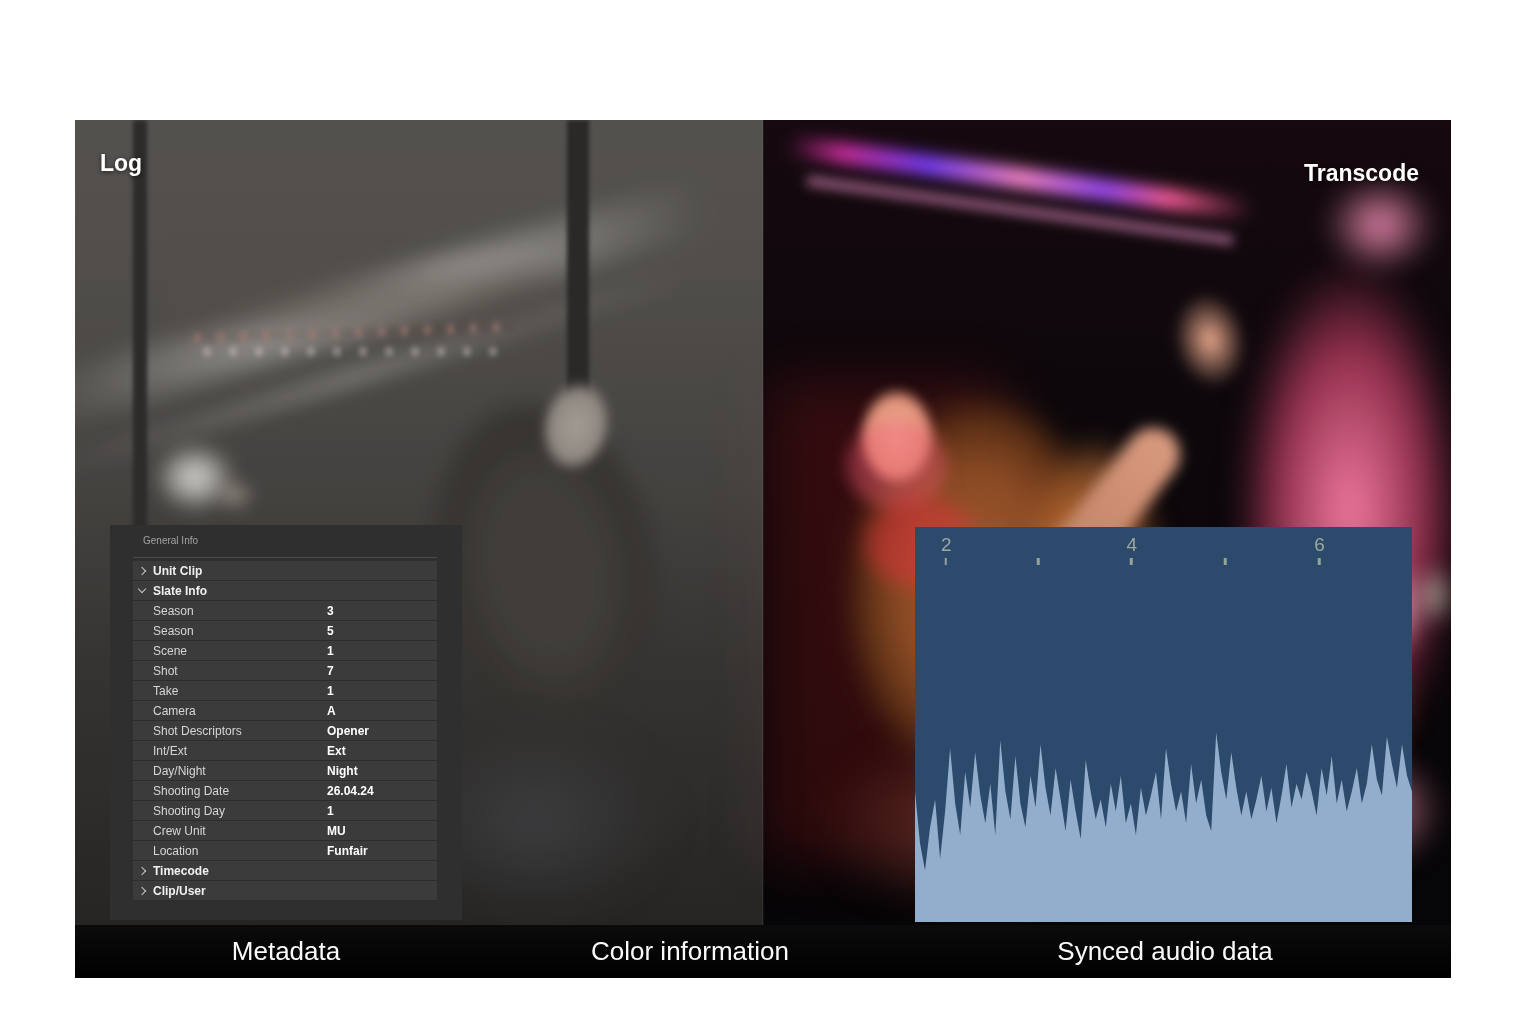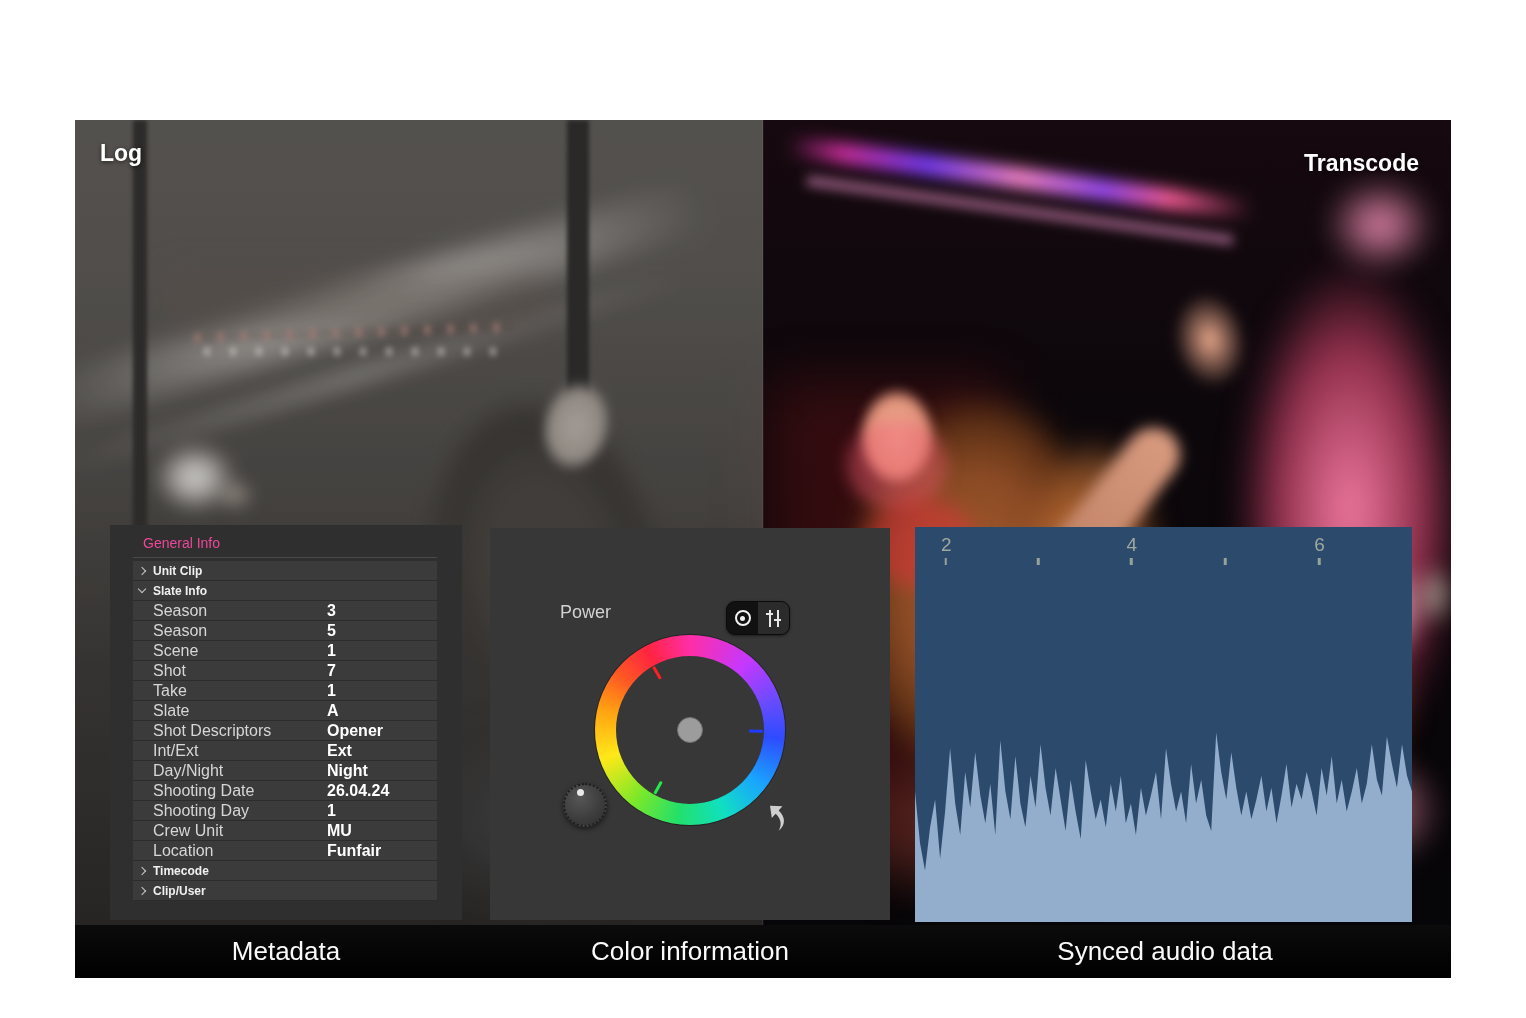--- a/index.html
+++ b/index.html
@@ -61,32 +61,32 @@
     background:linear-gradient(#d99b80,#b97a5e); }
   .wr-hand { left:1090px; top:160px; width:90px; height:120px; transform:rotate(-12deg); filter:blur(6px); border-radius:50%;
     background:radial-gradient(closest-side,#eba98c,rgba(190,120,95,0) 80%); }
   .wr-body { left:700px; top:590px; width:420px; height:230px; border-radius:50%; filter:blur(18px);
     background:radial-gradient(closest-side,rgba(120,60,48,.8),transparent 80%); }
   .log-overlay { left:0; top:0; width:688px; height:805px; background:rgba(128,122,116,.16);
     backdrop-filter:saturate(.3) contrast(.93) brightness(1.03); }
   .split-line { left:687px; top:0; width:2px; height:805px; background:rgba(255,255,255,.05); }
 
   
-  .view-label { position:absolute; color:#fff; font-size:23px; font-weight:600; text-shadow:0 1px 4px rgba(0,0,0,.6); }
+  .view-label { position:absolute; color:#fff; font-size:23px; font-weight:600; text-shadow:0 1px 4px rgba(0,0,0,.6);margin-top:10px; }
   .label-log { left:25px; top:20px; }
   .label-transcode { right:32px; top:30px; }
 
   
   .panel { position:absolute; }
   .panel-metadata { left:35px; top:405px; width:352px; height:395px; background:#2f2f2f; }
-  .meta-header { position:absolute; left:33px; top:10px; font-size:14px; color:#ec4899; }
+  .meta-header { position:absolute; left:33px; top:10px; font-size:10px; color:#a3a3a3; }
   .meta-rule { position:absolute; left:23px; top:32px; width:304px; height:1px; background:#4a4a4a; }
   .meta-rows { position:absolute; left:23px; top:36px; width:304px; }
   .mrow { position:relative; height:20px; line-height:20px; background:#3b3b3b; border-bottom:1px solid #2c2c2c;
-    font-size:16px; color:#d6d6d6; padding-left:20px; white-space:nowrap; }
+    font-size:12px; color:#d6d6d6; padding-left:20px; white-space:nowrap; }
   .mrow.group { padding-left:6px; color:#f0f0f0; font-weight:700; font-size:12px; }
   .chev { display:inline-block; width:6px; height:6px; border-right:1.6px solid #c8c8c8; border-bottom:1.6px solid #c8c8c8;
     margin-right:8px; position:relative; }
   .chev.right { transform:rotate(-45deg); top:-1px; }
   .chev.down  { transform:rotate(45deg); top:-3px; }
   .fvalue { position:absolute; left:194px; color:#ffffff; font-weight:700; }
 
   
   .panel-color { left:415px; top:408px; width:400px; height:392px; background:#373737; }
   .power-title { position:absolute; left:70px; top:74px; font-size:18px; color:#d2d2d2; }
@@ -178,62 +178,33 @@
     <div class="meta-header">General Info</div>
     <div class="meta-rule"></div>
     <div class="meta-rows">
         <div class="mrow group"><span class="chev right"></span><span>Unit Clip</span></div>
         <div class="mrow group"><span class="chev down"></span><span>Slate Info</span></div>
         <div class="mrow"><span>Season</span><span class="fvalue">3</span></div>
         <div class="mrow"><span>Season</span><span class="fvalue">5</span></div>
         <div class="mrow"><span>Scene</span><span class="fvalue">1</span></div>
         <div class="mrow"><span>Shot</span><span class="fvalue">7</span></div>
         <div class="mrow"><span>Take</span><span class="fvalue">1</span></div>
-        <div class="mrow"><span>Slate</span><span class="fvalue">A</span></div>
+        <div class="mrow"><span>Camera</span><span class="fvalue">A</span></div>
         <div class="mrow"><span>Shot Descriptors</span><span class="fvalue">Opener</span></div>
         <div class="mrow"><span>Int/Ext</span><span class="fvalue">Ext</span></div>
         <div class="mrow"><span>Day/Night</span><span class="fvalue">Night</span></div>
         <div class="mrow"><span>Shooting Date</span><span class="fvalue">26.04.24</span></div>
         <div class="mrow"><span>Shooting Day</span><span class="fvalue">1</span></div>
         <div class="mrow"><span>Crew Unit</span><span class="fvalue">MU</span></div>
         <div class="mrow"><span>Location</span><span class="fvalue">Funfair</span></div>
         <div class="mrow group"><span class="chev right"></span><span>Timecode</span></div>
         <div class="mrow group"><span class="chev right"></span><span>Clip/User</span></div>
       </div>
   </div>
 
-  <div class="panel panel-color">
-    <div class="power-title">Power</div>
-    <div class="mode-toggle">
-      <div class="mode-seg seg-wheel">
-        <div class="target-icon"></div>
-      </div>
-      <div class="mode-seg seg-sliders">
-        <div class="sliders-icon">
-            <i class="sl-a"></i>
-            <i class="sl-b"></i>
-          </div>
-      </div>
-    </div>
-    <div class="wheel-wrap">
-      <div class="hue-ring"></div>
-      <div class="wheel-dot"></div>
-    <div class="wtick" style="background: rgb(255, 32, 32); transform: translate(-50%, -50%) rotate(330deg) translateY(-66px);"></div>
-        <div class="wtick" style="background: rgb(31, 59, 255); transform: translate(-50%, -50%) rotate(91deg) translateY(-66px);"></div>
-        <div class="wtick" style="background: rgb(39, 232, 74); transform: translate(-50%, -50%) rotate(209deg) translateY(-66px);"></div>
-      </div>
-    <div class="knob">
-      <div class="knob-dot"></div>
-    </div>
-    <div class="undo">
-      <svg viewBox="0 0 32 32" width="34" height="34">
-        <path d="M13 5 L4 12.5 L13 20 V14.6 C19.5 14.6 24.3 17.8 25.8 24.5 C27.2 15 21 10.4 13 10.4 Z" fill="#cfcfcf"></path>
-      </svg>
-    </div>
-  </div>
 
   <div class="panel panel-audio" style="background: rgb(43, 74, 108);">
     <div>
         <div class="tl-num" style="left: 6.2%;">2</div>
         <div class="tl-tick" style="left: 6.2%;"></div>
         <div class="tl-num" style="left: 43.5%;">4</div>
         <div class="tl-tick" style="left: 43.5%;"></div>
         <div class="tl-num" style="left: 81.3%;">6</div>
         <div class="tl-tick" style="left: 81.3%;"></div>
         <div class="tl-tick" style="left: 24.8%;"></div>

